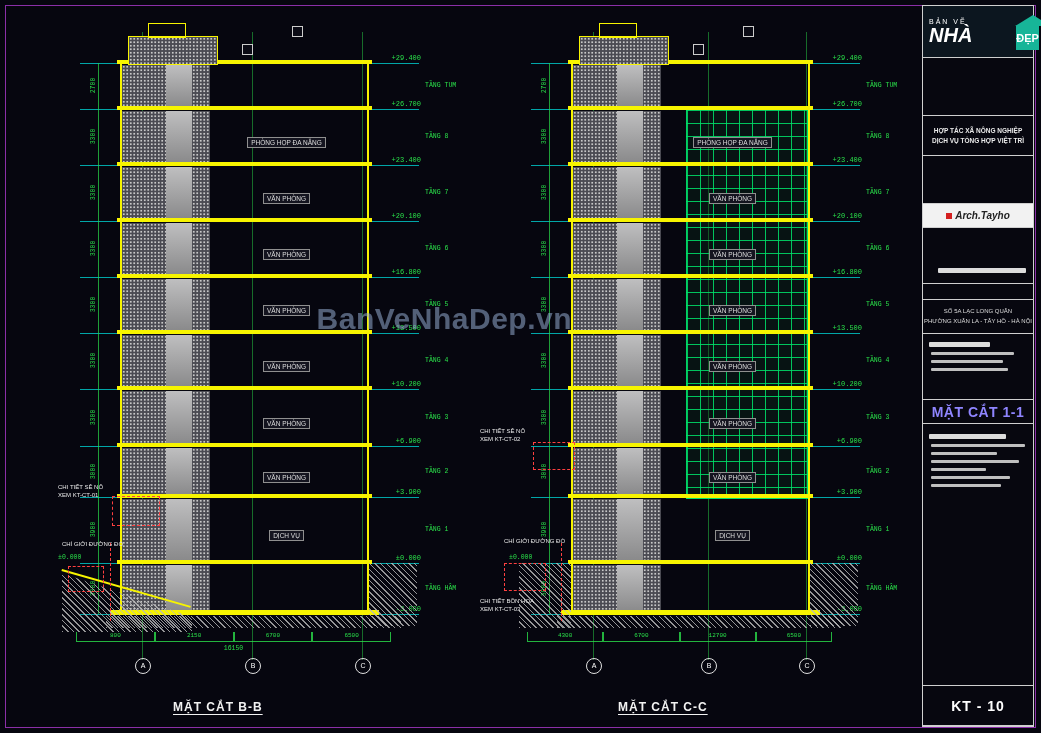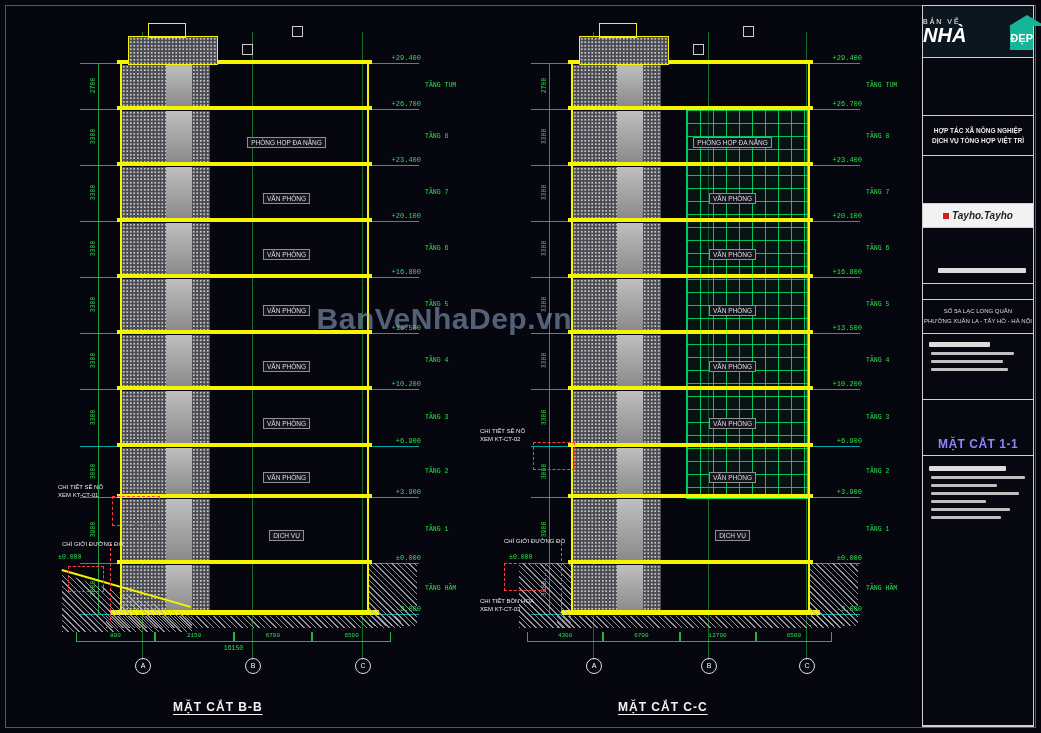--- a/index.html
+++ b/index.html
@@ -28,41 +28,41 @@
              color:rgba(148,172,208,.55);letter-spacing:.5px;}
   .wm-copy{position:absolute;left:330px;top:676px;width:390px;text-align:center;font-size:22px;font-weight:bold;
            color:rgba(128,148,178,.9);}
   .sec-label{position:absolute;top:700px;font-size:12px;font-weight:bold;color:#f2f2f2;letter-spacing:1px;
              text-decoration:underline;text-underline-offset:3px;}
   .sec-label.bb{left:173px;} .sec-label.cc{left:618px;}
   
   .titleblock{position:absolute;left:922px;top:5px;width:112px;height:722px;border:1px solid #d0d0d0;
               display:flex;flex-direction:column;background:#07070f;box-sizing:border-box;}
   .tb-cell{border-bottom:1px solid #cfcfcf;box-sizing:border-box;flex:none;}
-  .tb-logo{height:52px;display:flex;align-items:center;justify-content:space-between;padding:2px 0;background:#0c161f;gap:44px;}
+  .tb-logo{height:52px;display:flex;align-items:center;justify-content:space-between;padding:2px 6px;background:#0c161f;gap:44px;}
   .tb-logo-col{display:flex;flex-direction:column;line-height:1;}
   .tb-logo-top{font-size:7px;color:#ffffff;letter-spacing:2px;}
   .tb-logo-main{font-size:20px;color:#ffffff;font-weight:bold;font-style:italic;}
   .house{position:relative;width:34px;height:24px;background:#17b598;margin-top:12px;text-align:center;}
   .house::before{content:'';position:absolute;top:-11px;left:-1px;width:0;height:0;
                  border-left:18px solid transparent;border-right:18px solid transparent;border-bottom:11px solid #17b598;}
   .house span{position:relative;color:#ffffff;font-weight:bold;font-size:11px;line-height:24px;}
   .tb-gap1{height:58px;} .tb-gap2{height:48px;} .tb-gap3{height:56px;position:relative;} .tb-gap4{height:16px;}
   .tb-company{height:40px;display:flex;flex-direction:column;justify-content:center;text-align:center;
               font-size:6.5px;color:#eaeaea;line-height:1.5;font-weight:bold;}
   .tb-firm{height:24px;background:#f2f2f2;display:flex;align-items:center;justify-content:center;gap:3px;}
   .tb-firm .redsq{width:6px;height:6px;background:#d42020;}
   .tb-firm span{color:#222222;font-weight:bold;font-style:italic;font-size:10px;}
   .tb-project{height:44px;display:flex;flex-direction:column;justify-content:center;text-align:center;
               font-size:7.5px;font-weight:bold;color:#f2f2f2;line-height:1.6;}
   .tb-address{height:34px;display:flex;flex-direction:column;justify-content:center;text-align:center;
               font-size:6px;color:#dddddd;line-height:1.6;}
   .tb-names{height:66px;padding:4px 0;}
   .tb-title{height:24px;display:flex;align-items:center;justify-content:center;
-            font-size:12px;font-weight:bold;color:#8f85ff;letter-spacing:.5px;margin-top:32px;}
+            font-size:14px;font-weight:bold;color:#8f85ff;letter-spacing:.5px;}
   .tb-notes{flex:1;padding:6px 0;}
   .tb-sheet{height:40px;display:flex;align-items:center;justify-content:center;
             font-size:14px;font-weight:bold;color:#ffffff;letter-spacing:1px;}
   .bar{background:#dcdcdc;height:5px;border-radius:1px;margin:4px 6px;}
   .bar.thin{height:3px;margin:5px 8px;background:#bfbfbf;}
 </style>
 </head>
 <body>
 
 <div class="canvas">
@@ -336,21 +336,21 @@
       </div>
     </div>
     <div class="tb-cell tb-gap1"></div>
     <div class="tb-cell tb-company">
       <span>HỢP TÁC XÃ NÔNG NGHIỆP</span>
       <span>DỊCH VỤ TỔNG HỢP VIỆT TRÌ</span>
     </div>
     <div class="tb-cell tb-gap2"></div>
     <div class="tb-cell tb-firm">
       <span class="redsq"></span>
-      <span>Tayho.Tayho</span>
+      <span>Arch.Tayho</span>
     </div>
     <div class="tb-cell tb-gap3">
       <div class="bar" style="width:80%;position:absolute;bottom:6px;left:8%;"></div>
     </div>
     <div class="tb-cell tb-gap4"></div>
     <div class="tb-cell tb-address">
       <span>SỐ 5A LẠC LONG QUÂN</span>
       <span>PHƯỜNG XUÂN LA - TÂY HỒ - HÀ NỘI</span>
     </div>
     <div class="tb-cell tb-names">
@@ -362,14 +362,15 @@
     <div class="tb-cell tb-title">MẶT CẮT 1-1</div>
     <div class="tb-cell tb-notes">
       <div class="bar" style="width:70%"></div>
       <div class="bar thin" style="width:85%"></div>
       <div class="bar thin" style="width:60%"></div>
       <div class="bar thin" style="width:80%"></div>
       <div class="bar thin" style="width:50%"></div>
       <div class="bar thin" style="width:72%"></div>
       <div class="bar thin" style="width:64%"></div>
     </div>
+    <div class="tb-cell tb-sheet">KT - 10</div>
   </aside>
 </div>
 
 </body></html>

